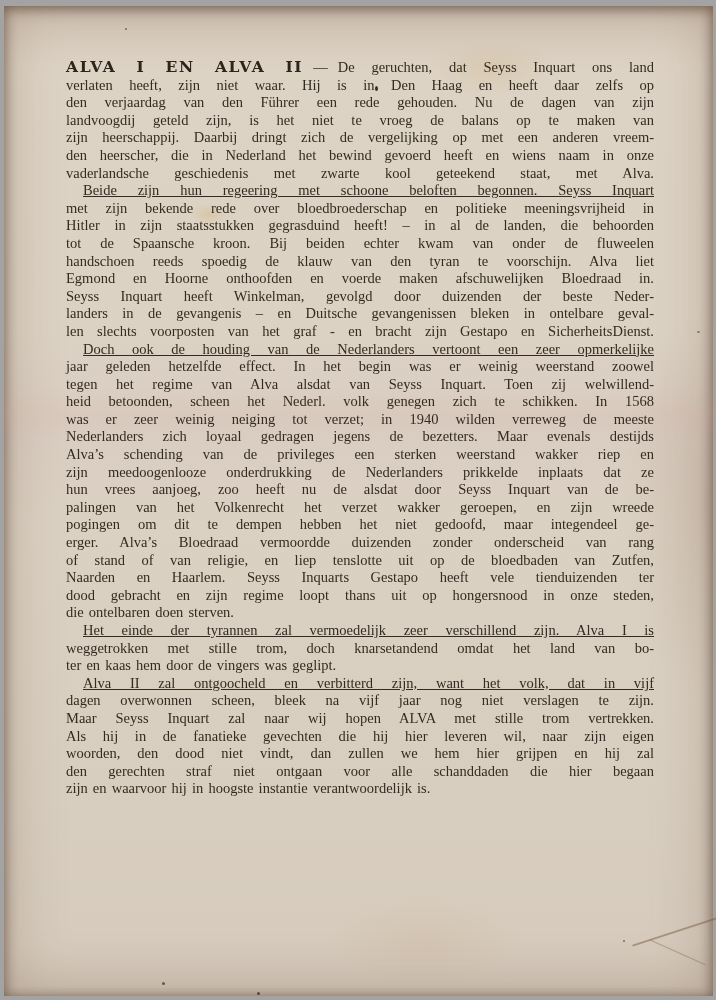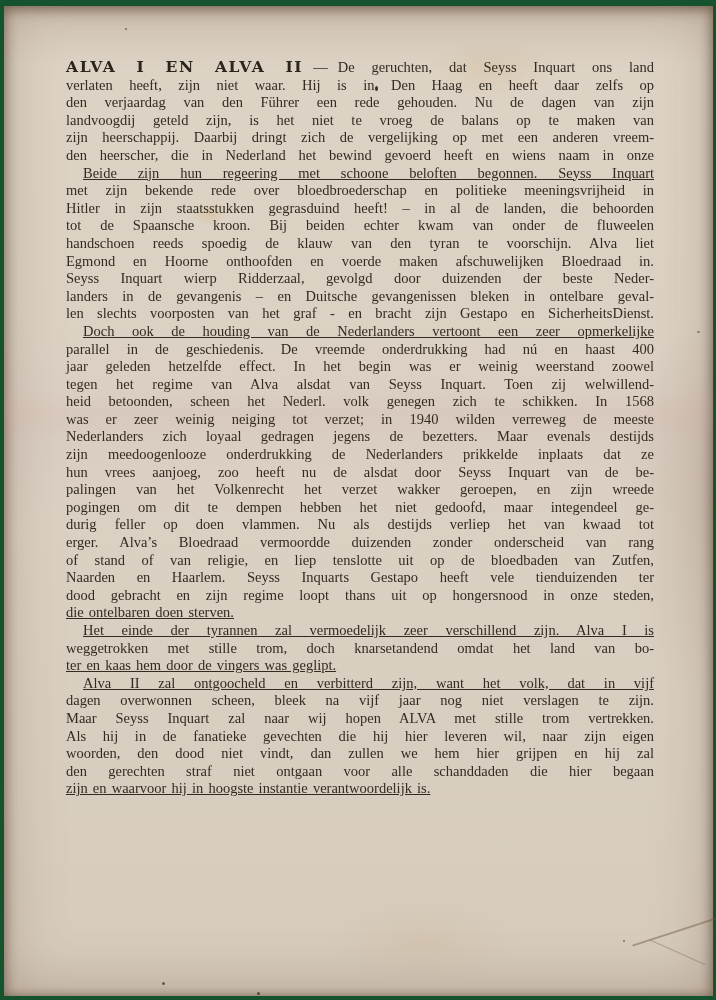--- a/index.html
+++ b/index.html
@@ -5,21 +5,21 @@
   html, body { margin: 0; padding: 0; }
   body {
     width: 716px; height: 1000px;
     background: #15100a;
     font-family: "Liberation Serif", serif;
     overflow: hidden;
     position: relative;
   }
   .scan {
     position: absolute; inset: 0;
-    background: #14532d;
+    background: #a3a3a3;
   }
   
   .paper {
     position: absolute;
     top: 6px; left: 4px; right: 3px; bottom: 4px;
     background:
       radial-gradient(90px 40px at 488px 62px, rgba(198,160,88,0.18), rgba(198,160,88,0) 70%),
       radial-gradient(26px 16px at 205px 208px, rgba(200,160,80,0.25), rgba(200,160,80,0) 70%),
       radial-gradient(140px 60px at 420px 935px, rgba(190,150,90,0.12), rgba(190,150,90,0) 70%),
       radial-gradient(120px 260px at 703px 500px, rgba(120,80,60,0.10), rgba(120,80,60,0) 75%),
@@ -38,21 +38,21 @@
     left: 62px; top: 52px;
     width: 588px;
     color: #332b21;
     font-size: 14.5px;
     line-height: 17.6px;
     word-spacing: 1.5px;
     text-align: justify;
   }
   .para { margin: 0; }
   .line { text-align: justify; text-align-last: justify; white-space: normal; }
-  .line.last { text-align-last: left; text-decoration: underline; }
+  .line.last { text-align-last: left; }
   .line.indent { text-indent: 17px; text-decoration: underline; }
   .headline strong {
     font-family: "DejaVu Serif", serif;
     font-weight: 700;
     letter-spacing: 1.6px;
     font-size: 15.5px;
     color: #2c251b;
   }
   .dashgap { display: inline-block; padding: 0 10px; }
   
@@ -90,45 +90,45 @@
   <div class="paper">
     <div class="band"></div>
     <div class="textblock">
         <div class="para">
           <div class="line headline"><strong>ALVA I EN ALVA II</strong><span class="dashgap">—</span>De geruchten, dat Seyss Inquart ons land</div>
           <div class="line">verlaten heeft, zijn niet waar. Hij is in Den Haag en heeft daar zelfs op</div>
           <div class="line">den verjaardag van den Führer een rede gehouden. Nu de dagen van zijn</div>
           <div class="line">landvoogdij geteld zijn, is het niet te vroeg de balans op te maken van</div>
           <div class="line">zijn heerschappij. Daarbij dringt zich de vergelijking op met een anderen vreem-</div>
           <div class="line">den heerscher, die in Nederland het bewind gevoerd heeft en wiens naam in onze</div>
+          <div class="line">vaderlandsche geschiedenis met zwarte kool geteekend staat, met Alva.</div>
         </div>
         <div class="para">
           <div class="line indent">Beide zijn hun regeering met schoone beloften begonnen. Seyss Inquart</div>
           <div class="line">met zijn bekende rede over bloedbroederschap en politieke meeningsvrijheid in</div>
           <div class="line">Hitler in zijn staatsstukken gegrasduind heeft! – in al de landen, die behoorden</div>
           <div class="line">tot de Spaansche kroon. Bij beiden echter kwam van onder de fluweelen</div>
           <div class="line">handschoen reeds spoedig de klauw van den tyran te voorschijn. Alva liet</div>
           <div class="line">Egmond en Hoorne onthoofden en voerde maken afschuwelijken Bloedraad in.</div>
-          <div class="line">Seyss Inquart wierp Ridderzaal, gevolgd door duizenden der beste Neder-</div>
+          <div class="line">Seyss Inquart heeft Winkelman, gevolgd door duizenden der beste Neder-</div>
           <div class="line">landers in de gevangenis – en Duitsche gevangenissen bleken in ontelbare geval-</div>
           <div class="line">len slechts voorposten van het graf - en bracht zijn Gestapo en SicherheitsDienst.</div>
         </div>
         <div class="para">
           <div class="line indent">Doch ook de houding van de Nederlanders vertoont een zeer opmerkelijke</div>
-          <div class="line">parallel in de geschiedenis. De vreemde onderdrukking had nú en haast 400</div>
           <div class="line">jaar geleden hetzelfde effect. In het begin was er weinig weerstand zoowel</div>
           <div class="line">tegen het regime van Alva alsdat van Seyss Inquart. Toen zij welwillend-</div>
           <div class="line">heid betoonden, scheen het Nederl. volk genegen zich te schikken. In 1568</div>
           <div class="line">was er zeer weinig neiging tot verzet; in 1940 wilden verreweg de meeste</div>
           <div class="line">Nederlanders zich loyaal gedragen jegens de bezetters. Maar evenals destijds</div>
+          <div class="line">Alva’s schending van de privileges een sterken weerstand wakker riep en</div>
           <div class="line">zijn meedoogenlooze onderdrukking de Nederlanders prikkelde inplaats dat ze</div>
           <div class="line">hun vrees aanjoeg, zoo heeft nu de alsdat door Seyss Inquart van de be-</div>
           <div class="line">palingen van het Volkenrecht het verzet wakker geroepen, en zijn wreede</div>
           <div class="line">pogingen om dit te dempen hebben het niet gedoofd, maar integendeel ge-</div>
-          <div class="line">durig feller op doen vlammen. Nu als destijds verliep het van kwaad tot</div>
           <div class="line">erger. Alva’s Bloedraad vermoordde duizenden zonder onderscheid van rang</div>
           <div class="line">of stand of van religie, en liep tenslotte uit op de bloedbaden van Zutfen,</div>
           <div class="line">Naarden en Haarlem. Seyss Inquarts Gestapo heeft vele tienduizenden ter</div>
           <div class="line">dood gebracht en zijn regime loopt thans uit op hongersnood in onze steden,</div>
           <div class="line last">die ontelbaren doen sterven.</div>
         </div>
         <div class="para">
           <div class="line indent">Het einde der tyrannen zal vermoedelijk zeer verschillend zijn. Alva I is</div>
           <div class="line">weggetrokken met stille trom, doch knarsetandend omdat het land van bo-</div>
           <div class="line last">ter en kaas hem door de vingers was geglipt.</div>

